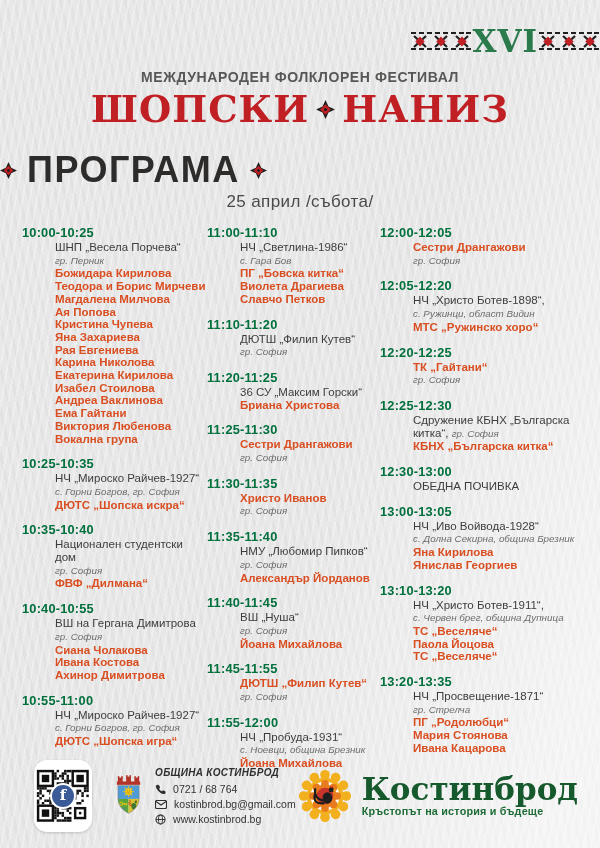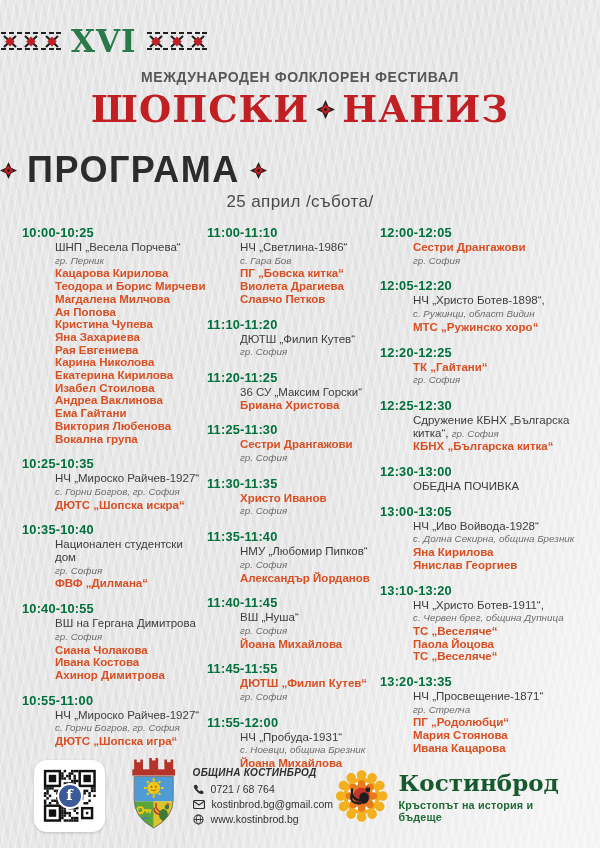--- a/index.html
+++ b/index.html
@@ -7,21 +7,21 @@
   .poster{
     position:relative;width:600px;height:848px;overflow:hidden;
     background:
       linear-gradient(112deg, rgba(255,255,255,0) 55%, rgba(255,255,255,.55) 92%),
       repeating-linear-gradient(100deg, rgba(255,255,255,.30) 0 2px, rgba(255,255,255,0) 2px 7px),
       repeating-linear-gradient(78deg, rgba(60,60,65,.035) 0 3px, rgba(0,0,0,0) 3px 9px),
       #e8e8e9;
   }
   
   .header{padding-top:24px;text-align:center;}
-  .edition-row{display:flex;align-items:center;justify-content:flex-start;gap:9px;height:34px;}
+  .edition-row{display:flex;align-items:center;justify-content:flex-end;height:34px;}
   .edition{font-family:"DejaVu Serif",serif;font-weight:bold;font-size:31px;line-height:30px;color:var(--edition-green,#2b7a4b);letter-spacing:1px;}
   .subtitle{margin-top:11px;font-size:14px;font-weight:bold;color:#585756;letter-spacing:.6px;}
   .festival-title{margin-top:4px;display:flex;align-items:center;justify-content:center;gap:7px;
     font-family:"DejaVu Serif",serif;font-weight:bold;font-size:37px;line-height:40px;
     color:var(--title-red,#c01f24);letter-spacing:1px;}
   .program-row{margin-top:22px;display:flex;align-items:center;gap:10px;}
   .program-title{font-size:36px;font-weight:900;letter-spacing:1.5px;color:var(--heading-black,#2d2c2b);line-height:38px;}
   .program-date{margin-top:3px;font-size:17px;color:#4b4a49;letter-spacing:.4px;}
   
   .program{display:flex;align-items:flex-start;padding:13px 0 0 22px;}
@@ -38,21 +38,21 @@
   .qr-box{position:relative;width:72px;height:72px;background:#fff;border-radius:13px;box-shadow:0 1px 3px rgba(0,0,0,.18);display:flex;align-items:center;justify-content:center;}
   .fb-badge{position:absolute;left:50%;top:50%;transform:translate(-50%,-50%);width:22px;height:22px;border-radius:50%;
     background:var(--facebook-blue,#3a5a98);border:2px solid #fff;color:#fff;font-family:"DejaVu Serif",serif;
     font-weight:bold;font-size:15px;line-height:21px;text-align:center;}
   .arms{margin-left:22px;}
   .muni{margin-left:12px;}
   .muni-title{font-size:10px;font-weight:800;color:#2f2e2e;letter-spacing:.3px;margin-bottom:5px;font-style:italic;}
   .muni-row{display:flex;align-items:center;gap:7px;font-size:10.5px;color:#343333;margin-top:3px;}
   .citylogo{margin-left:auto;margin-right:22px;display:flex;align-items:center;gap:8px;}
   .citylogo-text{display:flex;flex-direction:column;}
-  .city-name{font-family:"DejaVu Serif",serif;font-weight:bold;font-size:23px;line-height:28px;color:var(--logo-green,#16592d);}
+  .city-name{font-family:"DejaVu Serif",serif;font-weight:bold;font-size:31px;line-height:28px;color:var(--logo-green,#16592d);}
   .city-tagline{font-size:10.8px;font-weight:bold;color:#1d6b35;margin-top:2px;letter-spacing:.2px;}
 </style>
 </head>
 <body>
 
 <div class="poster">
 
   <div class="header">
     <div class="edition-row">
       <svg width="62" height="18" viewBox="0 0 62 18">
@@ -145,21 +145,21 @@
     </div>
     <div class="program-date">25 април /събота/</div>
   </div>
 
   <div class="program">
     <div class="col col1">
         <div class="block">
           <div class="time">10:00-10:25</div>
           <div class="line"><span class="seg-inst">ШНП „Весела Порчева“</span></div>
           <div class="line"><span class="seg-loc">гр. Перник</span></div>
-          <div class="line"><span class="seg-perf">Кацарова Кирилова</span></div>
+          <div class="line"><span class="seg-perf">Божидара Кирилова</span></div>
           <div class="line"><span class="seg-perf">Теодора и Борис Мирчеви</span></div>
           <div class="line"><span class="seg-perf">Магдалена Милчова</span></div>
           <div class="line"><span class="seg-perf">Ая Попова</span></div>
           <div class="line"><span class="seg-perf">Кристина Чупева</span></div>
           <div class="line"><span class="seg-perf">Яна Захариева</span></div>
           <div class="line"><span class="seg-perf">Рая Евгениева</span></div>
           <div class="line"><span class="seg-perf">Карина Николова</span></div>
           <div class="line"><span class="seg-perf">Екатерина Кирилова</span></div>
           <div class="line"><span class="seg-perf">Изабел Стоилова</span></div>
           <div class="line"><span class="seg-perf">Андреа Ваклинова</span></div>

